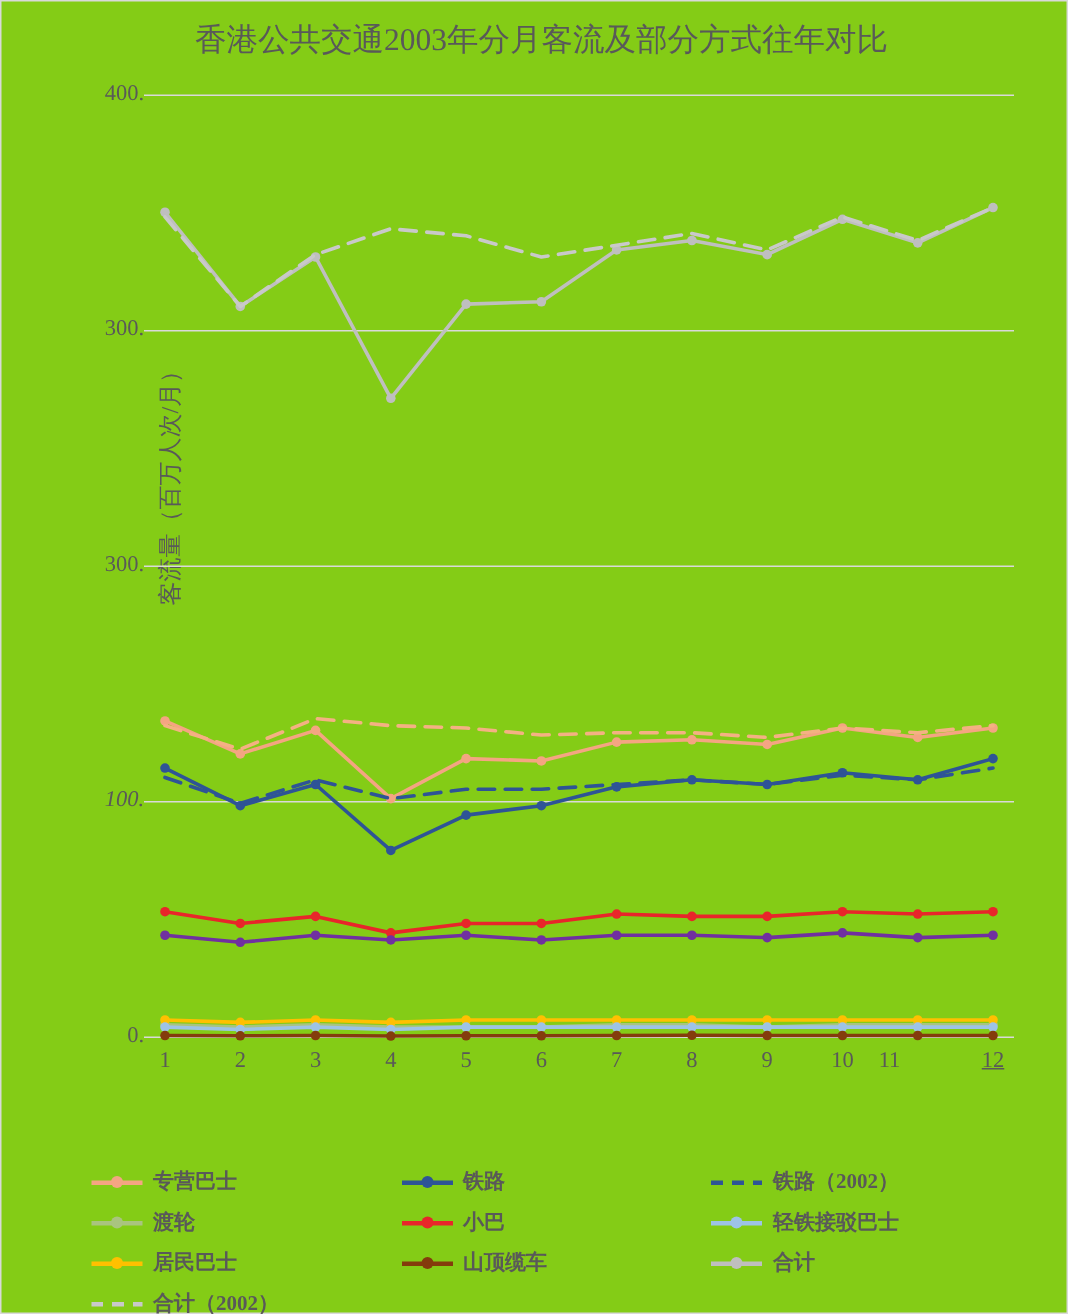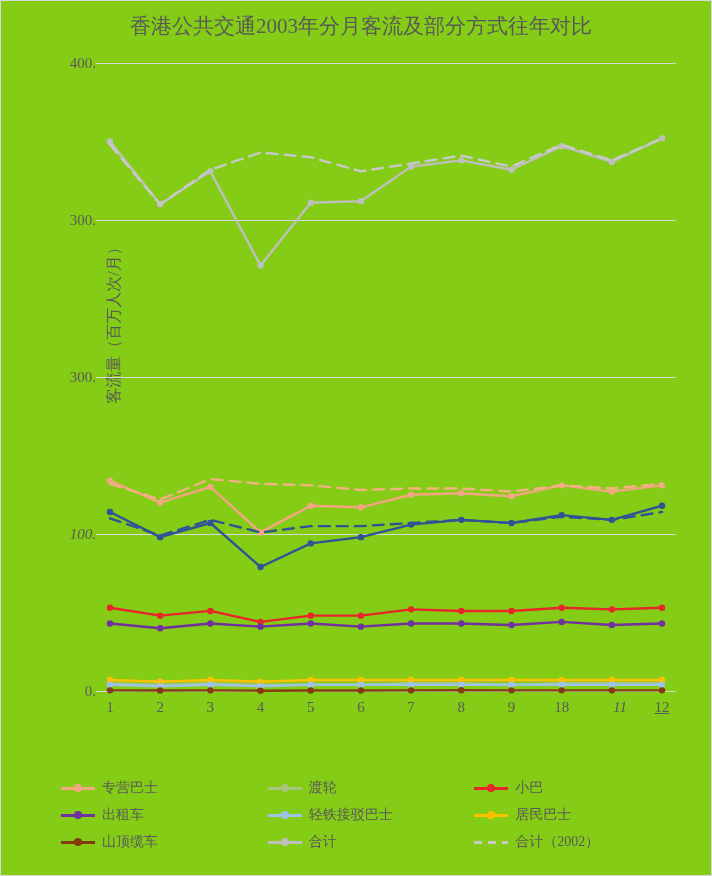--- a/index.html
+++ b/index.html
@@ -121,20 +121,21 @@
     position: absolute;
     left: 13px;
     top: 2px;
     width: 8px;
     height: 8px;
     border-radius: 50%;
     display: block;
   }
   .legend-label {
     font-size: 14px;
+    font-weight: bold;
   }
 </style>
 </head>
 <body>
 
 <div id="chart-root">
 
   <div id="chart-title">香港公共交通2003年分月客流及部分方式往年对比</div>
 
   <div id="plot-area">
@@ -156,22 +157,22 @@
     <div id="xlabels-layer">
         <div class="x-tick-label" style="left: 14px;">1</div>
         <div class="x-tick-label" style="left: 64.1818px;">2</div>
         <div class="x-tick-label" style="left: 114.364px;">3</div>
         <div class="x-tick-label" style="left: 164.545px;">4</div>
         <div class="x-tick-label" style="left: 214.727px;">5</div>
         <div class="x-tick-label" style="left: 264.909px;">6</div>
         <div class="x-tick-label" style="left: 315.091px;">7</div>
         <div class="x-tick-label" style="left: 365.273px;">8</div>
         <div class="x-tick-label" style="left: 415.455px;">9</div>
-        <div class="x-tick-label" style="left: 465.636px;">18</div>
-        <div class="x-tick-label" style="left: 524px; font-style: italic;">11</div>
+        <div class="x-tick-label" style="left: 465.636px;">10</div>
+        <div class="x-tick-label" style="left: 497px;">11</div>
         <div class="x-tick-label" style="left: 566px; text-decoration: underline;">12</div>
       </div>
     <svg class="series-layer" id="series-layer" width="580" height="628">
         <g>
           <polyline points="14,417.62 64.18181818181819,439.6 114.36363636363636,423.9 164.54545454545453,469.43 214.72727272727272,442.74 264.9090909090909,444.31 315.09090909090907,431.75 365.27272727272725,430.18 415.45454545454544,433.32 465.6363636363636,422.33 515.8181818181818,428.61 566,422.33" fill="none" stroke="#F4A582" stroke-width="2.4" stroke-linejoin="round" stroke-linecap="round"></polyline>
           <circle cx="14" cy="417.62" r="3.2" fill="#F4A582"></circle>
           <circle cx="64.18181818181819" cy="439.6" r="3.2" fill="#F4A582"></circle>
           <circle cx="114.36363636363636" cy="423.9" r="3.2" fill="#F4A582"></circle>
           <circle cx="164.54545454545453" cy="469.43" r="3.2" fill="#F4A582"></circle>
           <circle cx="214.72727272727272" cy="442.74" r="3.2" fill="#F4A582"></circle>
@@ -318,41 +319,47 @@
   <div id="legend">
       <div class="legend-item">
         <span class="legend-swatch">
           <i style="background: rgb(244, 165, 130);"></i>
           <b style="background: rgb(244, 165, 130);"></b>
         </span>
         <span class="legend-label">专营巴士</span>
       </div>
       <div class="legend-item">
         <span class="legend-swatch">
+          <i style="background: rgb(46, 84, 150);"></i>
+          <b style="background: rgb(46, 84, 150);"></b>
+        </span>
+        <span class="legend-label">铁路</span>
+      </div>
+      <div class="legend-item">
+        <span class="legend-swatch">
+          <i style="background: repeating-linear-gradient(to right, rgb(46, 84, 150) 0px, rgb(46, 84, 150) 8px, transparent 8px, transparent 14px);"></i>
+        </span>
+        <span class="legend-label">铁路（2002）</span>
+      </div>
+      <div class="legend-item">
+        <span class="legend-swatch">
           <i style="background: rgb(169, 196, 127);"></i>
           <b style="background: rgb(169, 196, 127);"></b>
         </span>
         <span class="legend-label">渡轮</span>
       </div>
       <div class="legend-item">
         <span class="legend-swatch">
           <i style="background: rgb(232, 38, 42);"></i>
           <b style="background: rgb(232, 38, 42);"></b>
         </span>
         <span class="legend-label">小巴</span>
       </div>
       <div class="legend-item">
         <span class="legend-swatch">
-          <i style="background: rgb(112, 48, 160);"></i>
-          <b style="background: rgb(112, 48, 160);"></b>
-        </span>
-        <span class="legend-label">出租车</span>
-      </div>
-      <div class="legend-item">
-        <span class="legend-swatch">
           <i style="background: rgb(157, 195, 230);"></i>
           <b style="background: rgb(157, 195, 230);"></b>
         </span>
         <span class="legend-label">轻铁接驳巴士</span>
       </div>
       <div class="legend-item">
         <span class="legend-swatch">
           <i style="background: rgb(255, 192, 0);"></i>
           <b style="background: rgb(255, 192, 0);"></b>
         </span>

